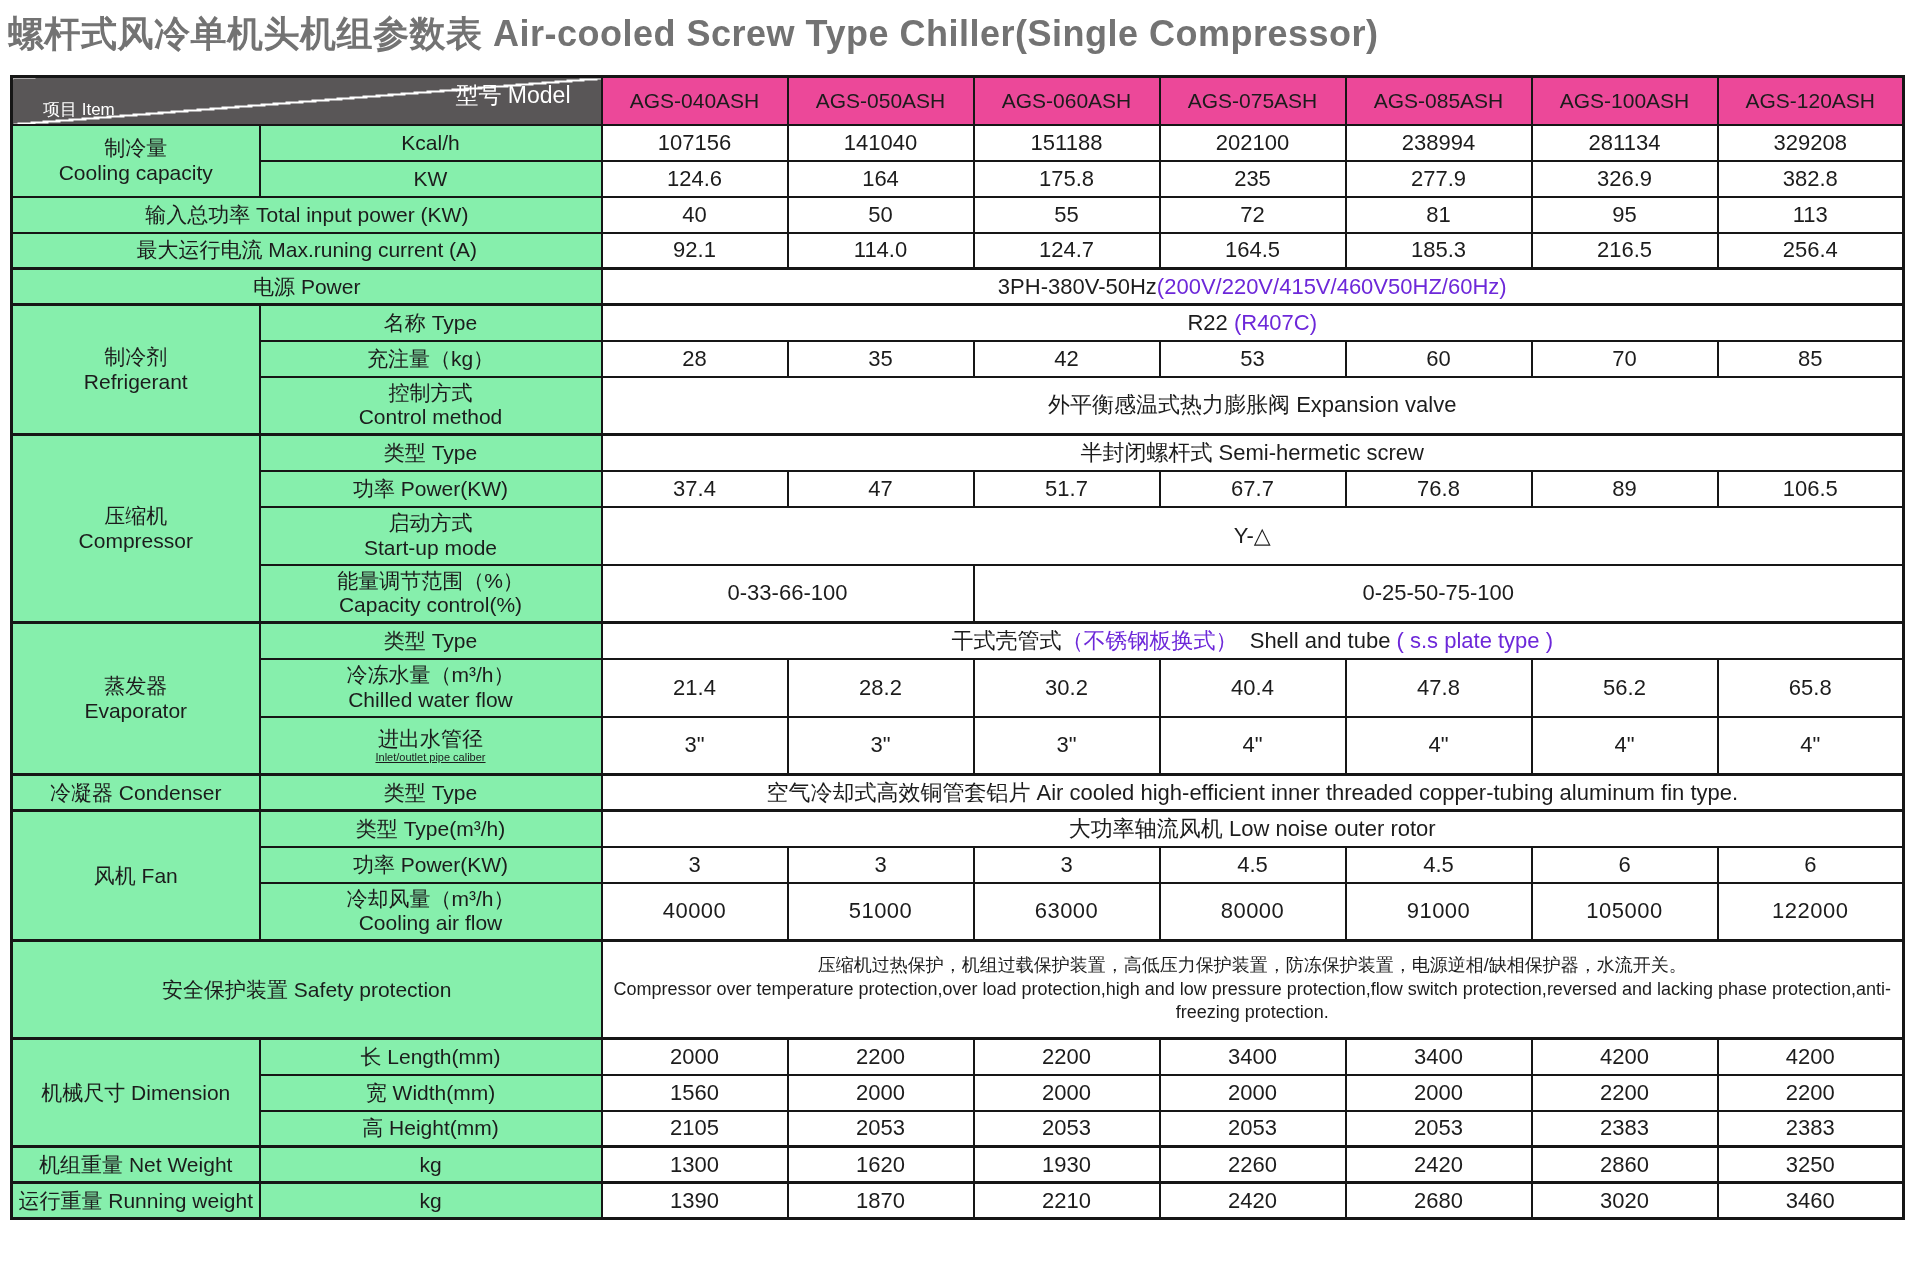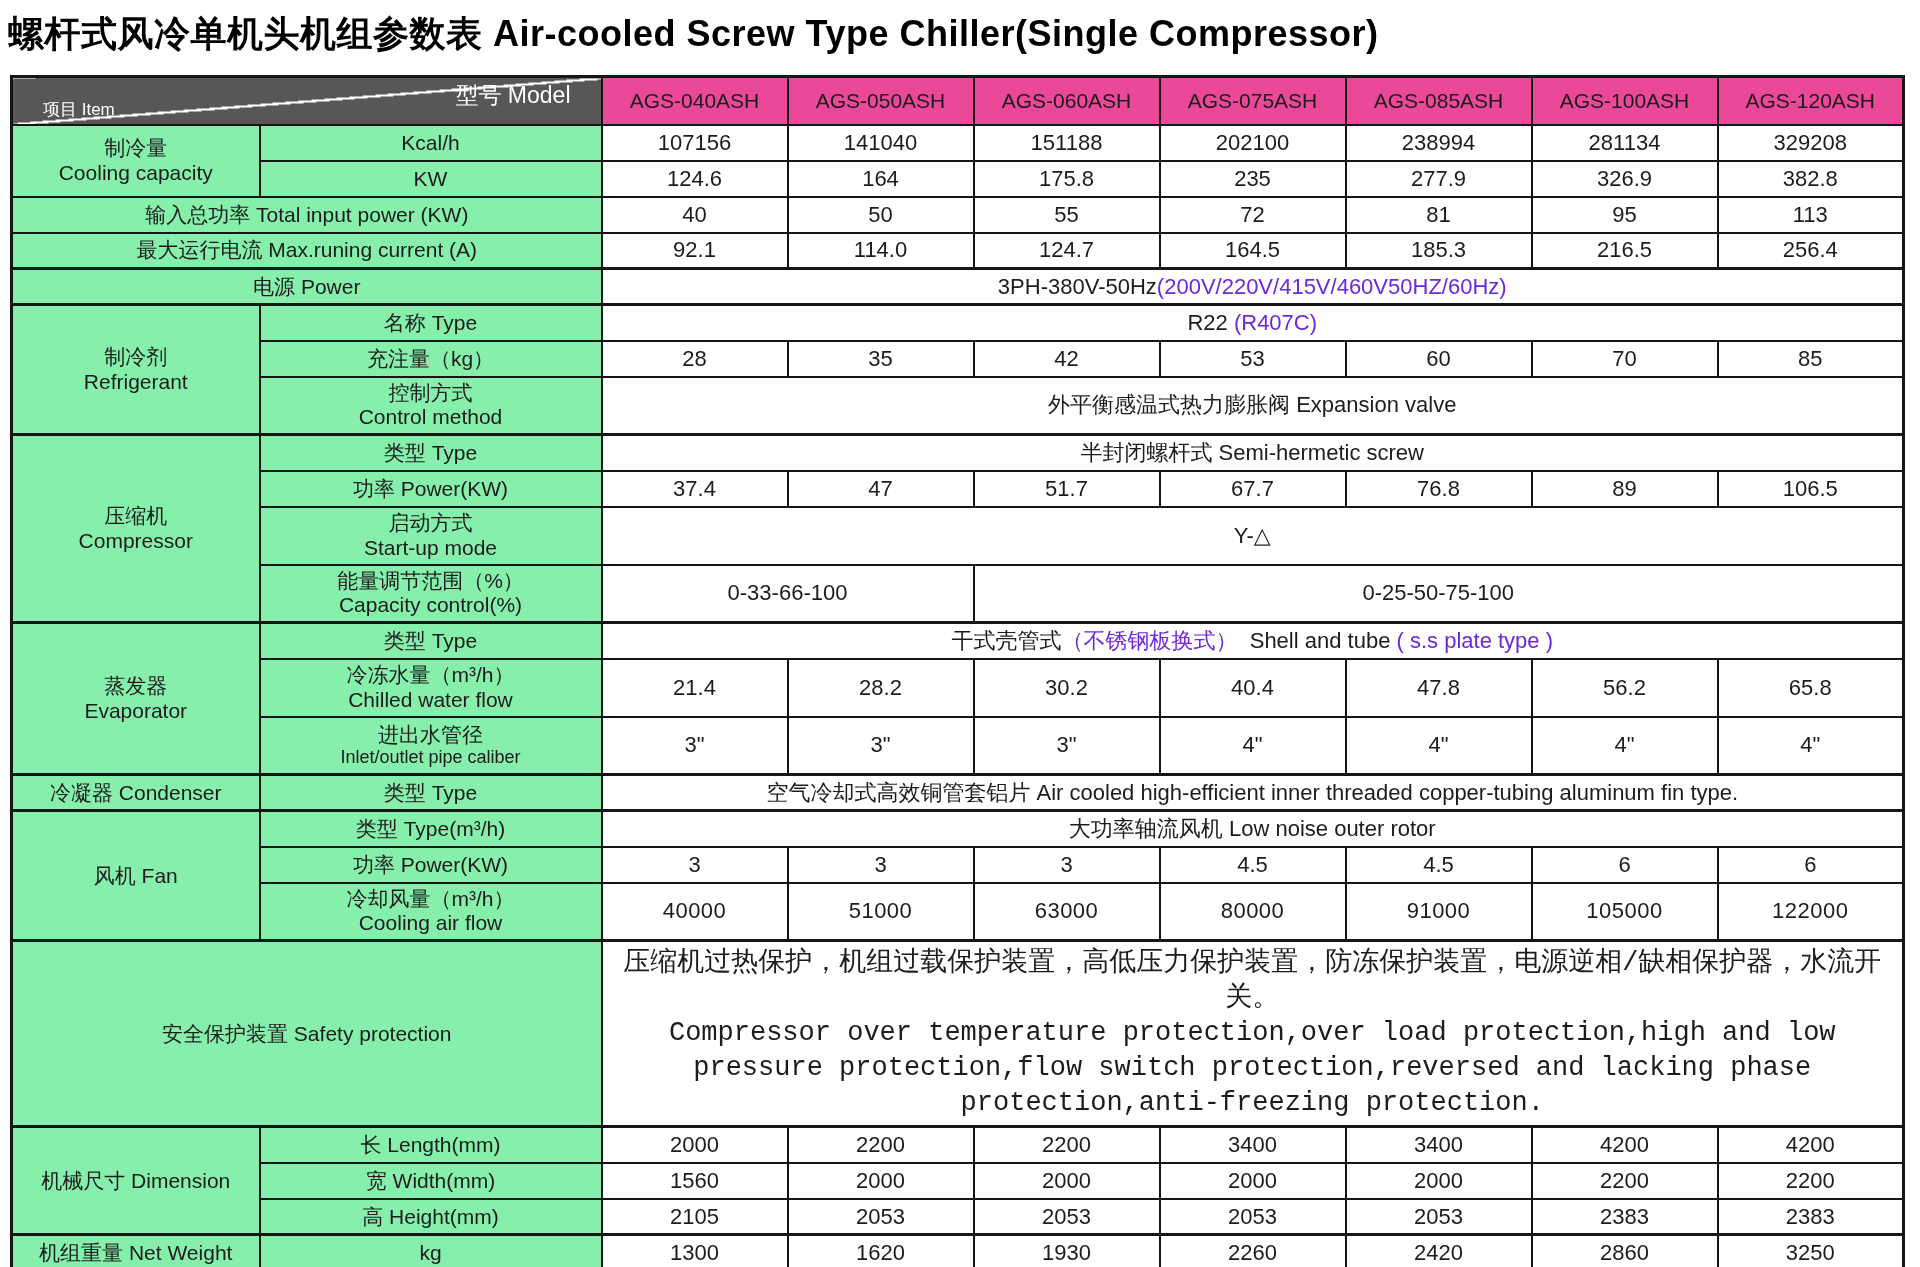--- a/index.html
+++ b/index.html
@@ -3,21 +3,21 @@
 <meta charset="utf-8">
 <style>
   * { box-sizing: border-box; }
   html,body { margin:0; padding:0; background:#ffffff; }
   body {
     width:1920px; height:1267px;
     font-family:"Liberation Sans", sans-serif;
     color:#1c1c1c;
   }
   .page-title {
-    font-size:36px; font-weight:bold; color:#000000;
+    font-size:36px; font-weight:bold; color:#737373;
     padding:10px 0 0 8px; letter-spacing:0.5px;
     white-space:nowrap;
   }
   table.spec {
     border-collapse:collapse; table-layout:fixed;
     width:1892px; margin:16px 0 0 10px;
     border:3px solid #161616;
   }
   td {
     border:2px solid #161616;
@@ -26,31 +26,31 @@
   }
   tr { height:36px; }
   tr.r-header { height:48px; }
   tr.tall { height:58px; }
   tr.safety-row { height:98px; }
   tr.thick td { border-top-width:3px; }
   .lbl { background:#86efac; }
   .model-cell { background:#ec4899; font-size:21px; }
   .val { background:#ffffff; font-size:22px; }
   .two-line div { line-height:1.15; }
-  .en-small { font-size:18px; }
+  .en-small { font-size:11px;text-decoration:underline; }
   .red { color:#6d28d9; }
   .corner {
     position:relative; background-color:#595657; color:#ffffff; padding:0;
     background-image:linear-gradient(to bottom right,
       transparent calc(50% - 1.2px), #ffffff calc(50% - 1.2px),
       #ffffff calc(50% + 1.2px), transparent calc(50% + 1.2px));
   }
   .corner-model { position:absolute; top:2px; right:30px; font-size:23px; }
   .corner-item  { position:absolute; bottom:3px; left:30px; font-size:17px; }
-  .safety-cell { line-height:1.3; font-size:27px; padding:4px 4px;font-family:Liberation Mono, monospace; }
+  .safety-cell { line-height:1.3; font-size:18px; padding:4px 4px; }
   .wide-val { letter-spacing:0.5px; }
 </style>
 </head>
 <body>
 
 <div class="page-title">螺杆式风冷单机头机组参数表 Air-cooled Screw Type Chiller(Single Compressor)</div>
 
 <table class="spec">
   <colgroup>
     <col style="width:248px">

